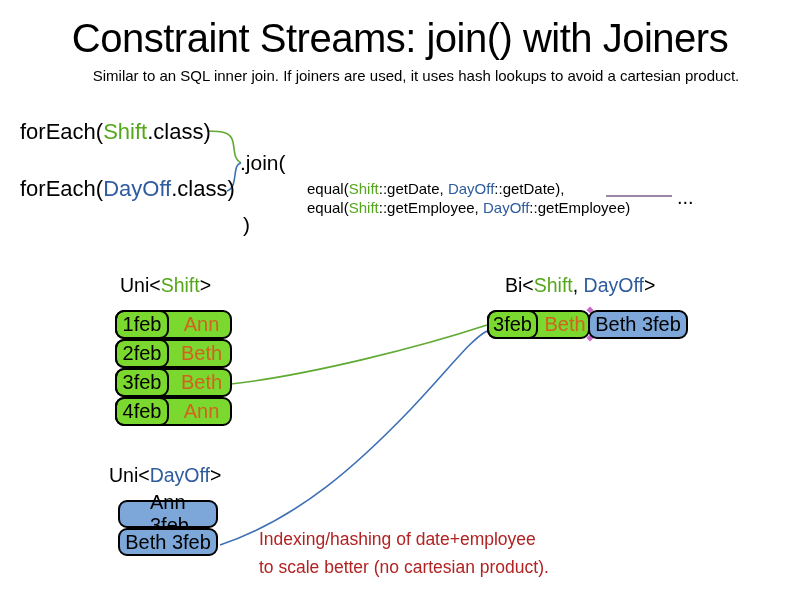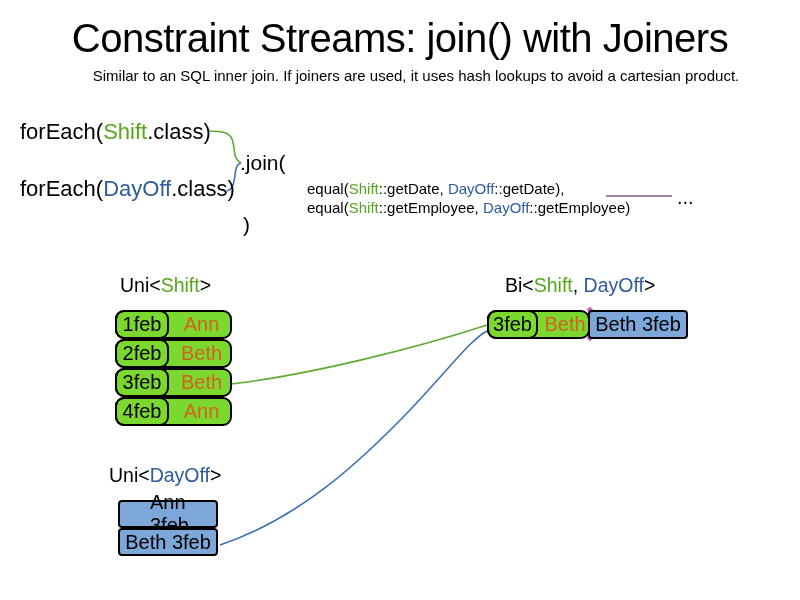--- a/index.html
+++ b/index.html
@@ -31,21 +31,21 @@
   }
   .gname {
     position:absolute; left:52px; top:-2px; width:65px; height:29px;
     display:flex; align-items:center; justify-content:center;
     font-size:20px;
   }
   .bi-green { left:487px; top:310px; width:103px; }
   .bi-green .gname { left:49px; width:54px; }
   .brow {
     position:absolute; width:100px; height:28px; box-sizing:border-box;
-    background:#7DA7D8; border:2px solid #000; border-radius:4px;
+    background:#7DA7D8; border:2px solid #000; border-radius:9px;
     display:flex; align-items:center; justify-content:center;
     font-size:20px; color:#000;
   }
   .note { left:259px; top:525px; font-size:17.5px; line-height:28px; white-space:nowrap; }
 </style>
 </head>
 <body>
 
 <div class="slide">
 
@@ -101,14 +101,18 @@
     <div class="gdate" style="width:51px;">3feb</div>
     <div class="gname c-orange">Beth</div>
   </div>
   <div class="brow" style="left:588px; top:310px; height:29px;">Beth 3feb</div>
 
   <div class="abs tlabel" style="left:109px; top:464px;"><span>Uni&lt;</span><span class="c-blue">DayOff</span><span>&gt;</span></div>
 
   <div class="brow" style="left:118px; top:500px;padding-left:30px;">Ann 3feb</div>
   <div class="brow" style="left:118px; top:528px;">Beth 3feb</div>
 
+  <div class="abs note c-red">
+    <div>Indexing/hashing of date+employee</div>
+    <div>to scale better (no cartesian product).</div>
+  </div>
 
 </div>
 
 </body></html>

